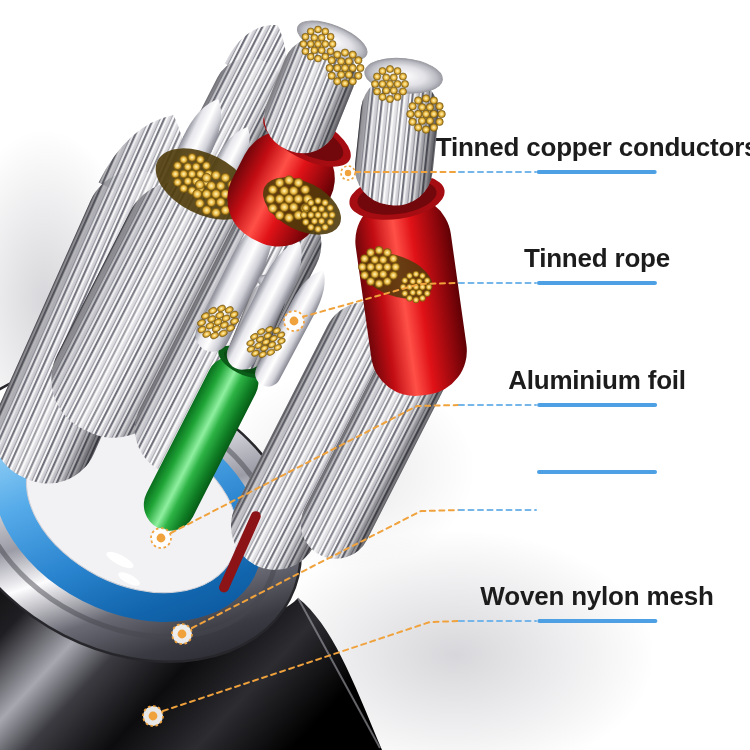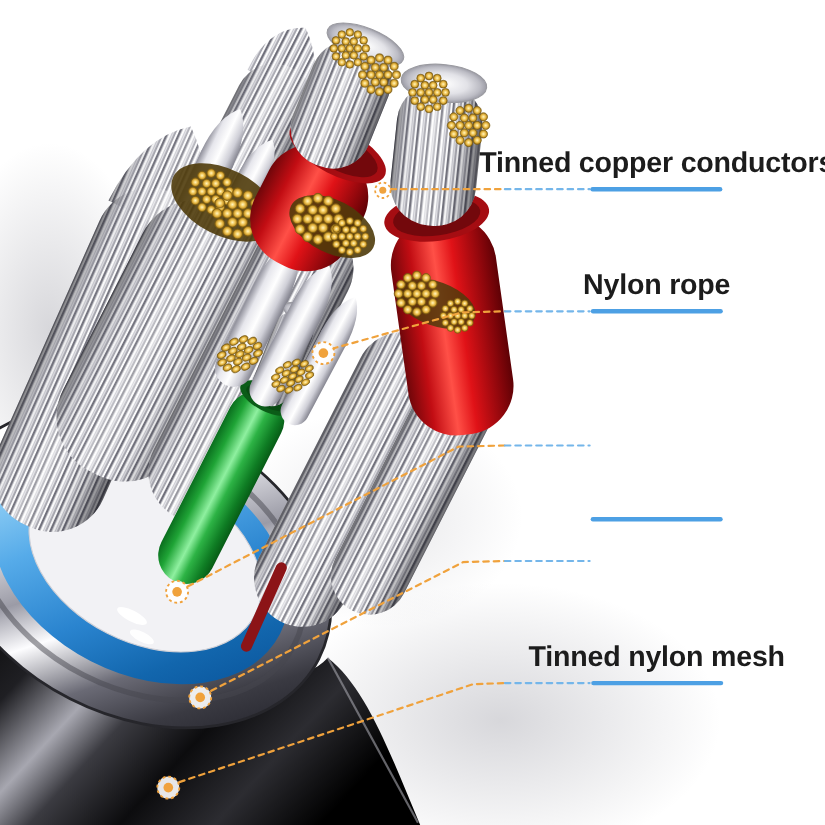--- a/index.html
+++ b/index.html
@@ -320,24 +320,28 @@
       <circle cx="153" cy="716" r="4.4" fill="#f0a23c"></circle>
     </g>
   </g>
 </svg>
 
   <div class="callout" style="--y:172px">
     <span class="ct">Tinned copper conductors</span>
     <span class="cl"></span>
   </div>
   <div class="callout" style="--y:283px">
-    <span class="ct">Nylon rope</span>
+    <span class="ct">Tinned rope</span>
+    <span class="cl"></span>
+  </div>
+  <div class="callout" style="--y:405px">
+    <span class="ct">Aluminium foil</span>
     <span class="cl"></span>
   </div>
   <div class="callout" style="--y:510px">
     <span class="cl"></span>
   </div>
   <div class="callout" style="--y:621px">
-    <span class="ct">Tinned nylon mesh</span>
+    <span class="ct">Woven nylon mesh</span>
     <span class="cl"></span>
   </div>
 
 </div>
 
 </body></html>

